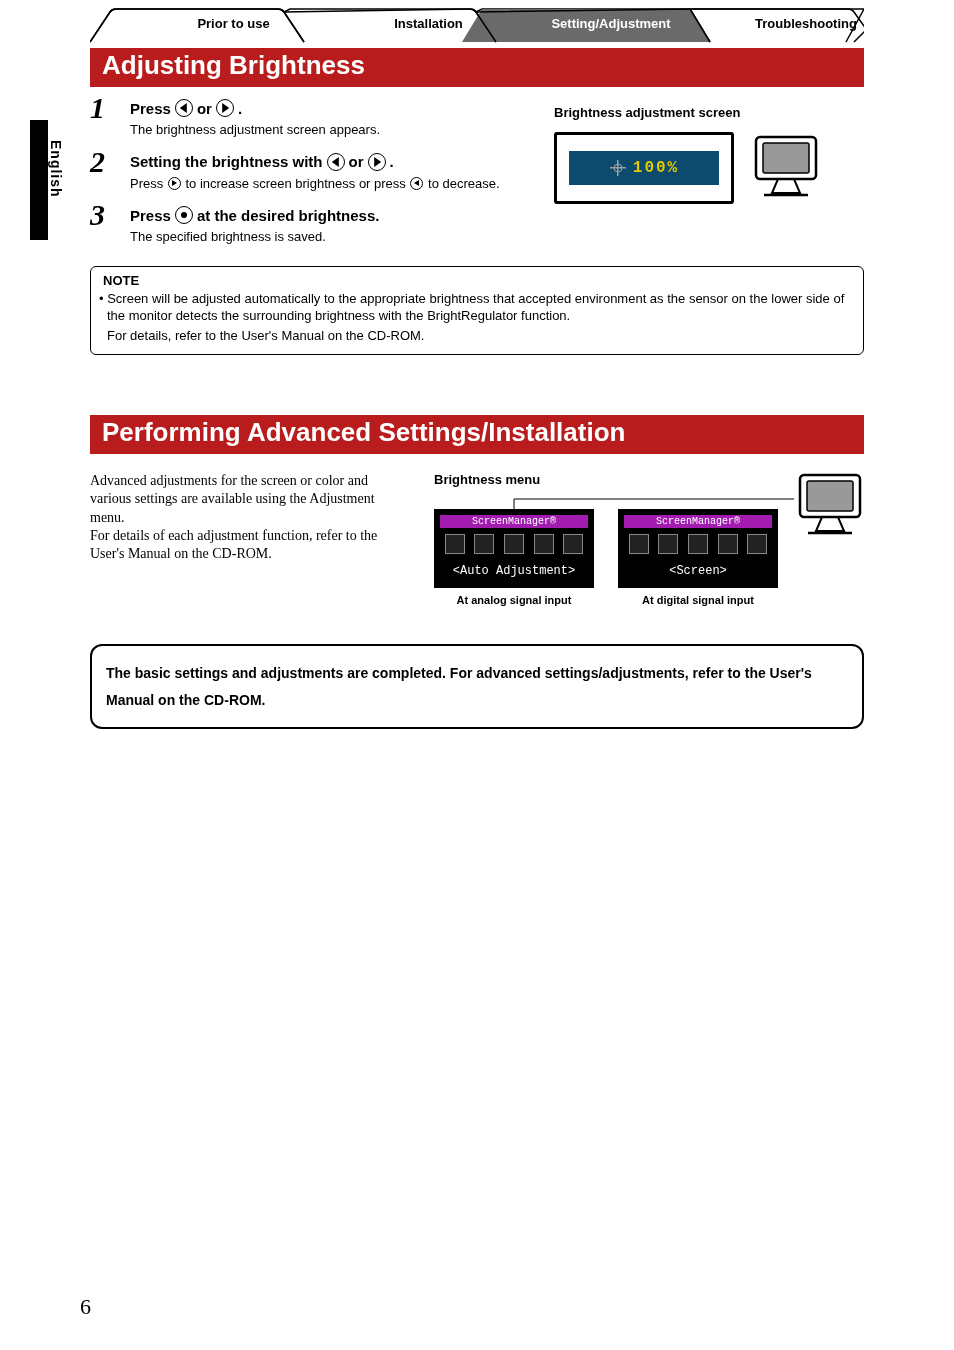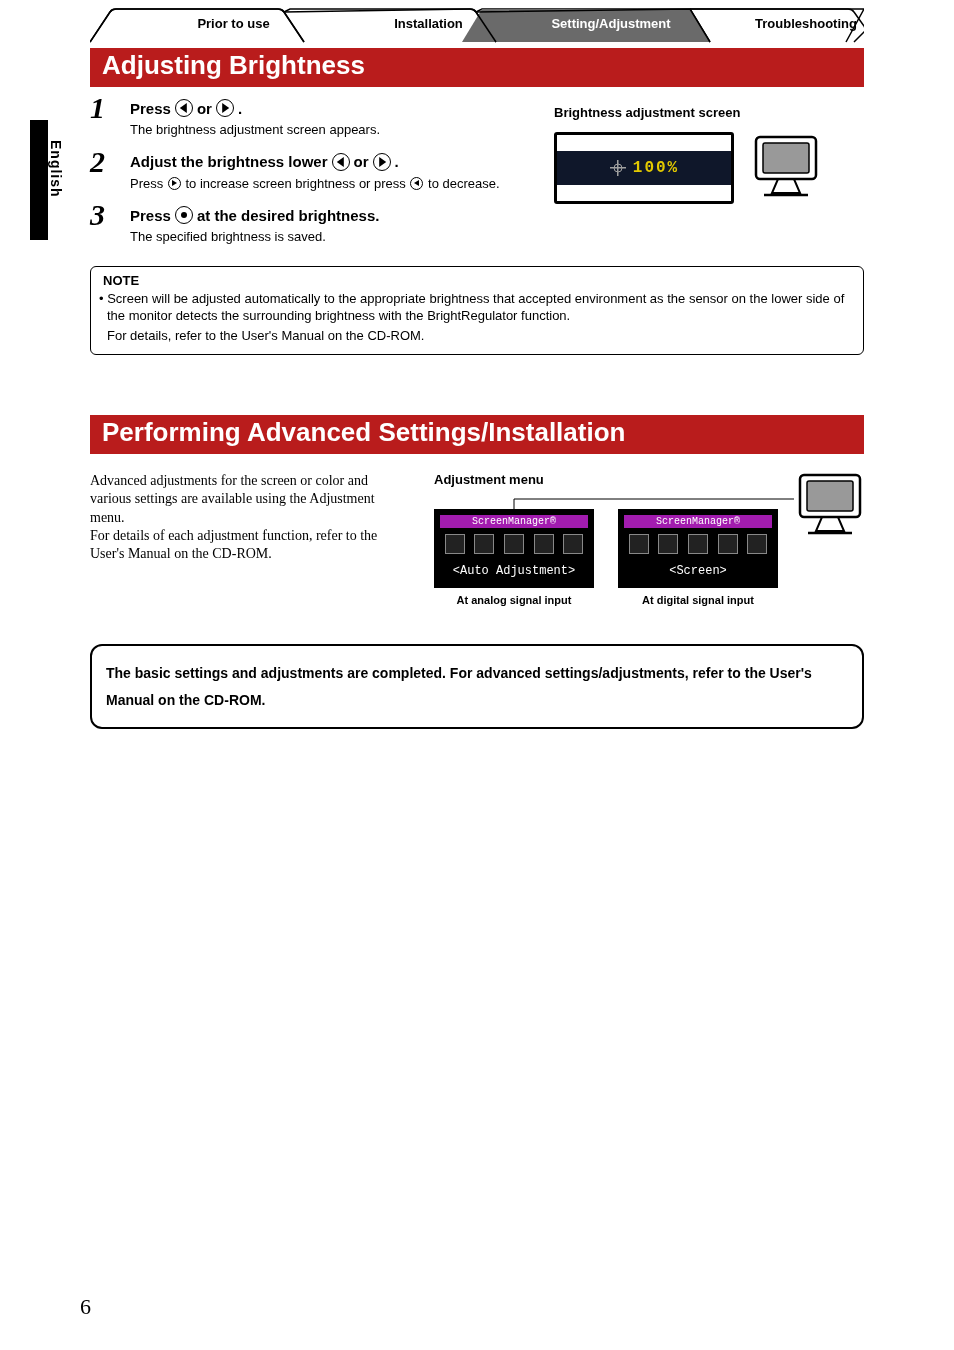--- a/index.html
+++ b/index.html
@@ -166,21 +166,21 @@
     font-family: "Times New Roman", serif;
   }
   
   
   .osd-row { display:flex; align-items:center; gap:16px; }
   .osd-box {
     border:3px solid #000; width:180px; height:72px; border-radius:3px;
     display:flex; align-items:center; justify-content:center; background:#fff;
   }
   .osd-inner {
-    background:#0f172a; width:174px; height:34px; display:flex; align-items:center; justify-content:center; gap:6px;
+    background:#0c4a6e; width:150px; height:34px; display:flex; align-items:center; justify-content:center; gap:6px;
   }
   .sun { width:18px; height:18px; position:relative; }
   .sun::before { content:""; position:absolute; top:50%; left:50%; width:7px; height:7px; border:1.5px solid #a0a0a0; border-radius:50%; transform:translate(-50%,-50%);}
   .sun::after { content:""; position:absolute; top:50%; left:50%; width:16px; height:16px; transform:translate(-50%,-50%);
     background:
       linear-gradient(#a0a0a0,#a0a0a0) center/1.5px 16px no-repeat,
       linear-gradient(#a0a0a0,#a0a0a0) center/16px 1.5px no-repeat;
   }
   .osd-val { color:#e2c900; font-family: "Courier New", monospace; font-weight:bold; font-size:16px; letter-spacing:2px; }
 
@@ -238,21 +238,21 @@
           <span> or </span>
           <span class="inline-icon tri-right"></span>
           <span> .</span>
         </div>
         <div class="step-body">The brightness adjustment screen appears.</div>
       </div>
 
       <div class="step">
         <div class="step-num">2</div>
         <div class="step-head">
-          <span>Adjust the brightness lower </span>
+          <span>Setting the brightness with </span>
           <span class="inline-icon tri-left"></span>
           <span> or </span>
           <span class="inline-icon tri-right"></span>
           <span> .</span>
         </div>
         <div class="step-body">
           <span>Press </span>
           <span class="mini-icon tri-right"></span>
           <span> to increase screen brightness or press </span>
           <span class="mini-icon tri-left"></span>
@@ -301,21 +301,21 @@
   </div>
 
   <div class="sec2-wrap">
     <div class="section-bar">Performing Advanced Settings/Installation</div>
     <div class="sec2-body">
       <div class="sec2-left">
         <span>Advanced adjustments for the screen or color and various settings are available using the Adjustment menu.</span><br>
         <span>For details of each adjustment function, refer to the User's Manual on the CD-ROM.</span>
       </div>
       <div class="sec2-right" style="position:relative;">
-        <div class="adj-title">Adjustment menu</div>
+        <div class="adj-title">Brightness menu</div>
 
         <div style="position:relative;">
 
           <svg width="430" height="26" style="position:absolute; left:0; top:-2px;">
             <line x1="80" y1="12" x2="360" y2="12" stroke="#000" stroke-width="1"></line>
             <line x1="80" y1="12" x2="80" y2="24" stroke="#000" stroke-width="1"></line>
           </svg>
           <svg width="80" height="70" style="position:absolute; right:-10px; top:-18px;">
             <rect x="6" y="4" width="60" height="42" rx="4" fill="none" stroke="#000" stroke-width="2.5"></rect>
             <rect x="13" y="10" width="46" height="30" rx="2" fill="#999" stroke="#000" stroke-width="1.5"></rect>

